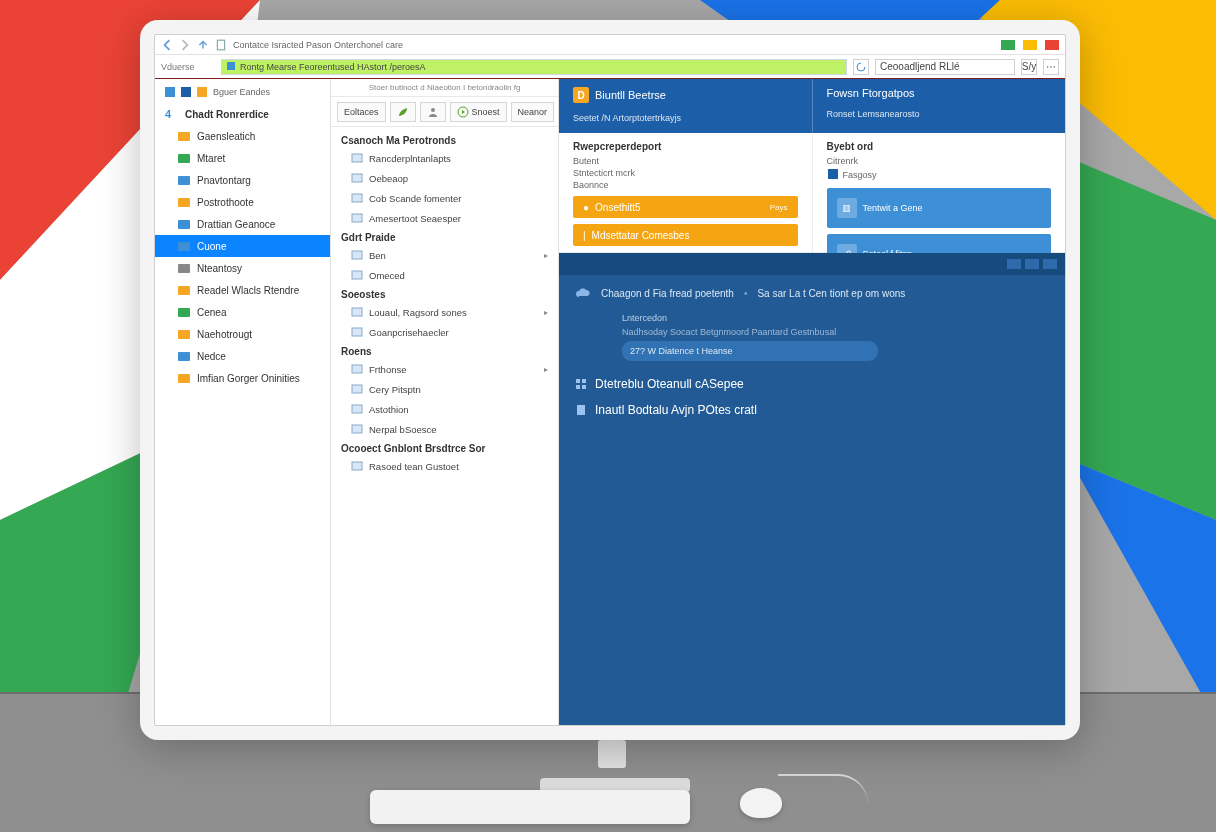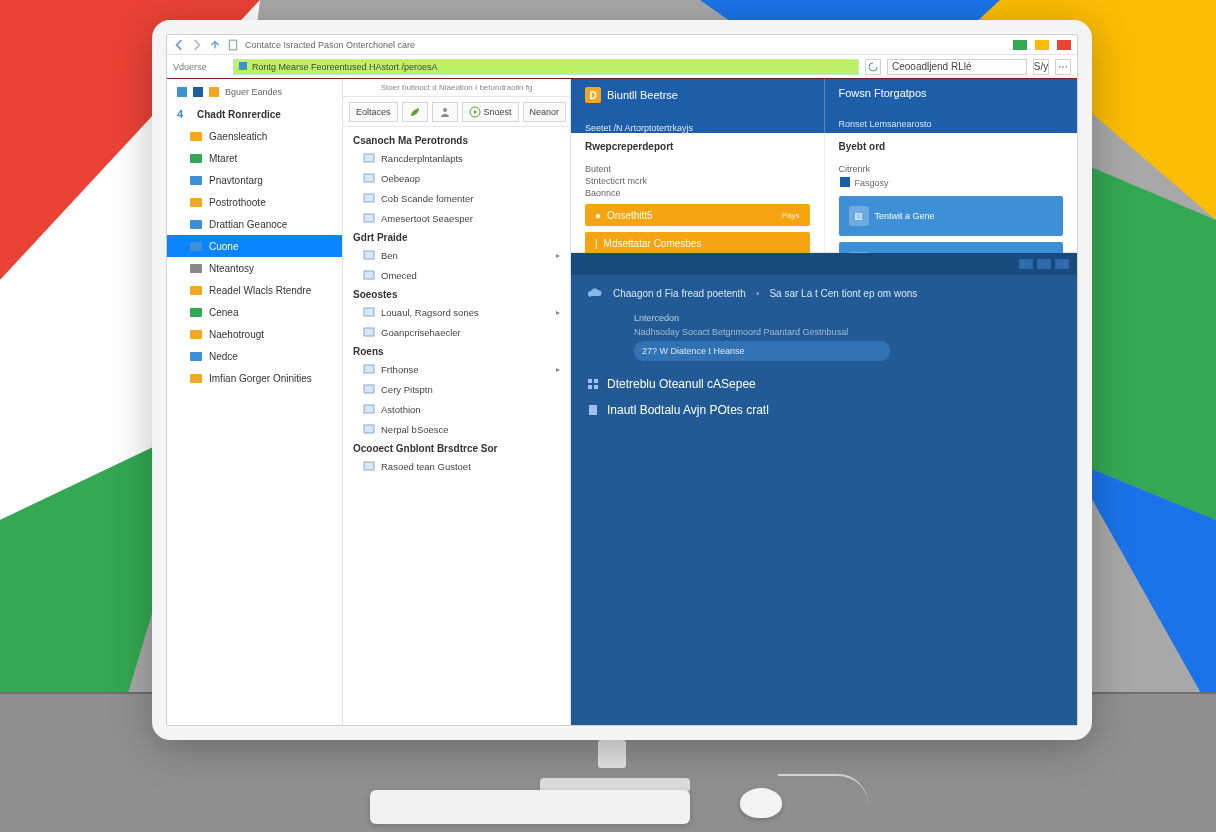--- a/index.html
+++ b/index.html
@@ -7,21 +7,21 @@
     width: 1216px; height: 832px;
     background: #a8a8a8;
     position: relative; overflow: hidden;
   }
   
   .wallpaper { position: absolute; inset: 0; }
   .wallpaper svg { width: 100%; height: 100%; }
 
   .monitor {
     position: absolute;
-    left: 152px; top: 20px;
+    left: 140px; top: 20px;
     width: 940px; height: 720px;
     background: #f4f4f4;
     border-radius: 18px;
     box-shadow: 0 8px 40px rgba(0,0,0,.25);
     padding: 14px;
   }
   .screen {
     position: relative;
     width: 100%; height: 100%;
     background: #fff;
@@ -76,27 +76,27 @@
   .mitem .lrow{display:flex;align-items:center;}
   
   
 
   
   .right{ flex:1; display:flex; flex-direction:column; min-width:0;}
   .rheader{ background:#1c5ea8; color:#fff; height:54px; display:flex; }
   .rhcell{ flex:1; padding:8px 14px; }
   .rhcell+.rhcell{ border-left:1px solid rgba(255,255,255,.25);}
   .rhcell .t1{ font-size:11px; display:flex; align-items:center; gap:6px;}
-  .rhcell .t2{ font-size:9px; opacity:.85; margin-top:20px;}
+  .rhcell .t2{ font-size:9px; opacity:.85; margin-top:10px;}
   .rhico{width:16px;height:16px;background:#f5a623;border-radius:2px; display:inline-flex;align-items:center;justify-content:center;color:#fff;font-size:10px;font-weight:bold;}
 
   .rcols{ display:flex; height:120px; border-bottom:1px solid #e6e6e6;}
   .rcol{ flex:1; padding:8px 14px; font-size:10px; }
   .rcol+.rcol{ border-left:1px solid #eee;}
-  .rcol h6{font-size:10px;font-weight:600;color:#333;margin-bottom:12px;}
+  .rcol h6{font-size:10px;font-weight:600;color:#333;margin-bottom:4px;}
   .rcol .line{font-size:9px;color:#666; margin:2px 0;}
   .pill{ background:#f6a512; color:#fff; height:22px; display:flex; align-items:center; gap:6px; padding:0 10px; margin-top:6px; font-size:10px; border-radius:2px;}
   .tile{ background:#3d8fd6; color:#fff; width:100%; padding:10px; font-size:9px; display:flex; align-items:center; gap:6px; margin-top:6px; border-radius:2px;}
   .tile .ticon{width:20px;height:20px;background:rgba(255,255,255,.25);border-radius:2px;display:flex;align-items:center;justify-content:center;}
 
   .dash{ flex:1; background:#215a94; color:#dbe8f6; padding:0; display:flex; flex-direction:column;}
   .dashbar{ height:22px; background:#174a7d; display:flex; align-items:center; justify-content:flex-end; gap:4px; padding:0 8px;}
   .dashbar .db{width:14px;height:10px;background:#2d6bad; }
   .dashhead{ padding:10px 16px; display:flex; align-items:center; gap:10px; font-size:10px;}
   .dashhead .dico{width:16px;height:16px;}

